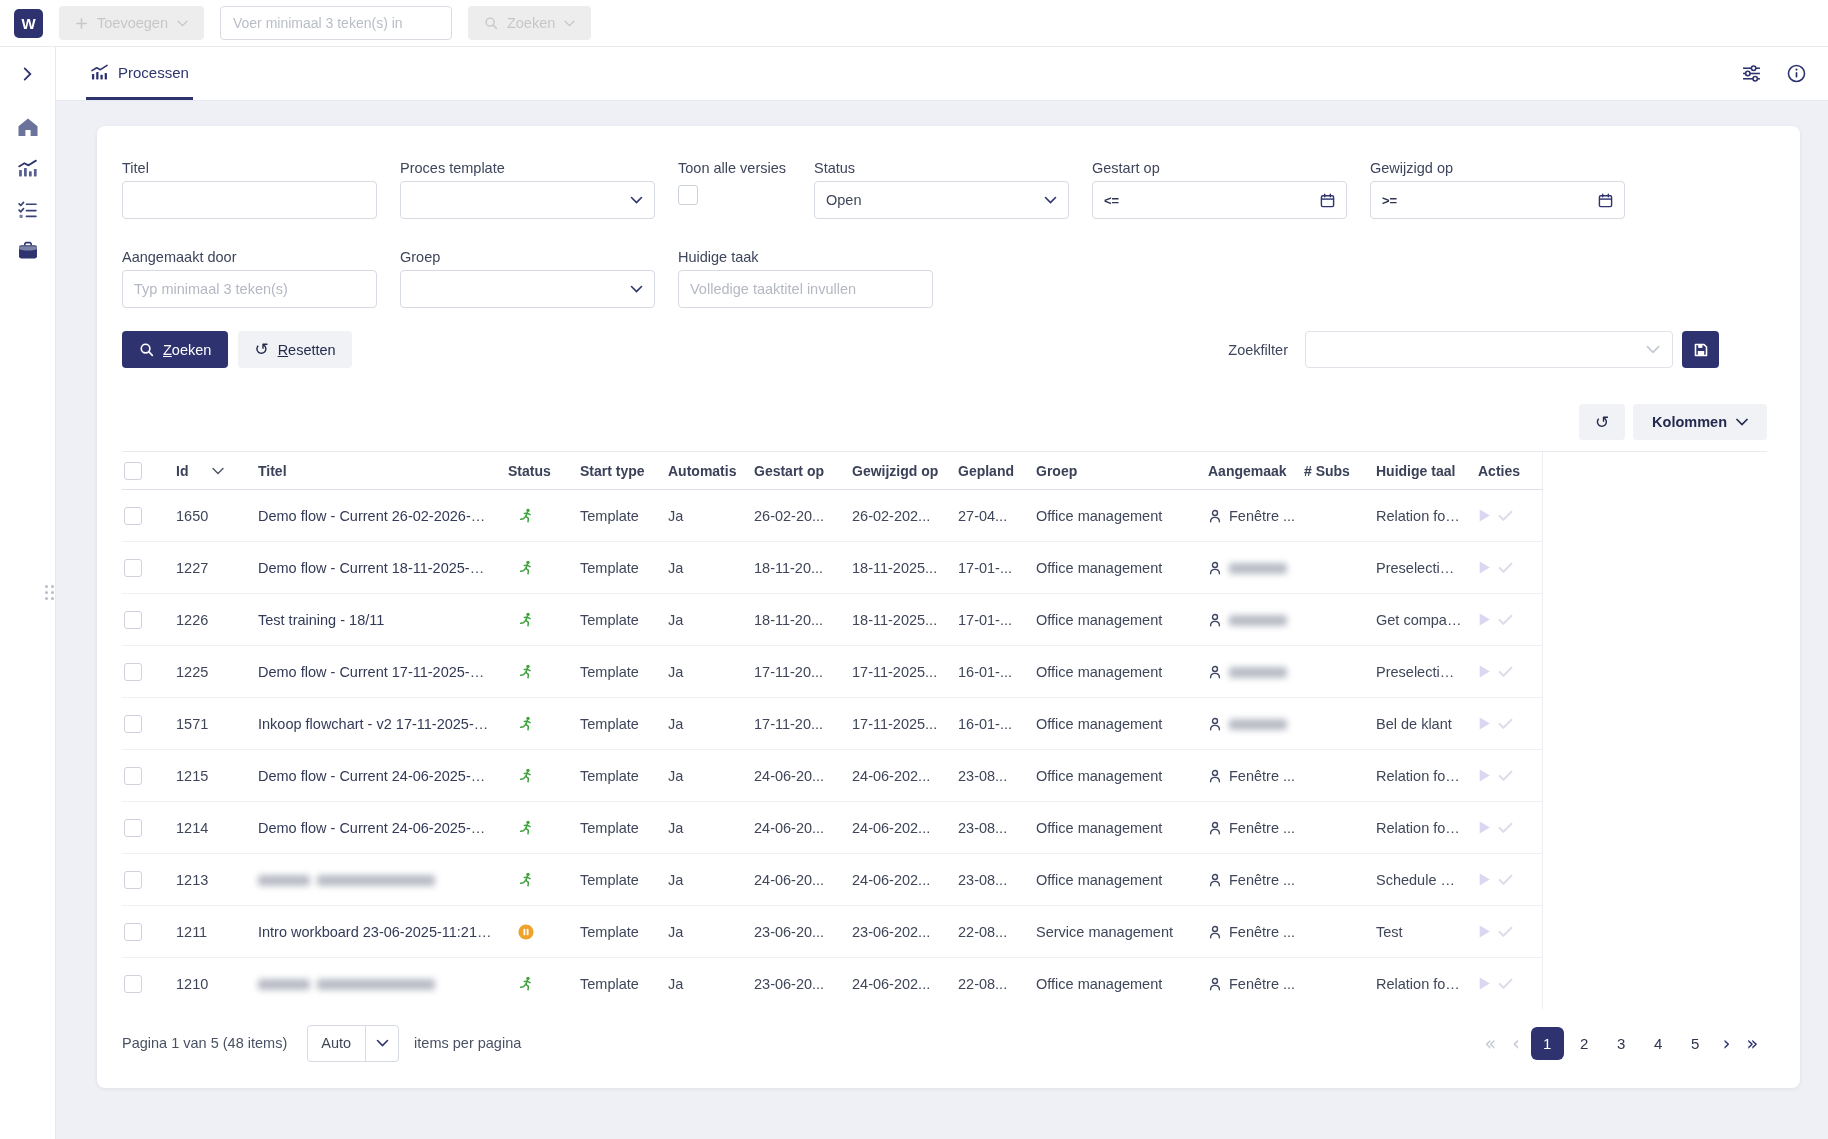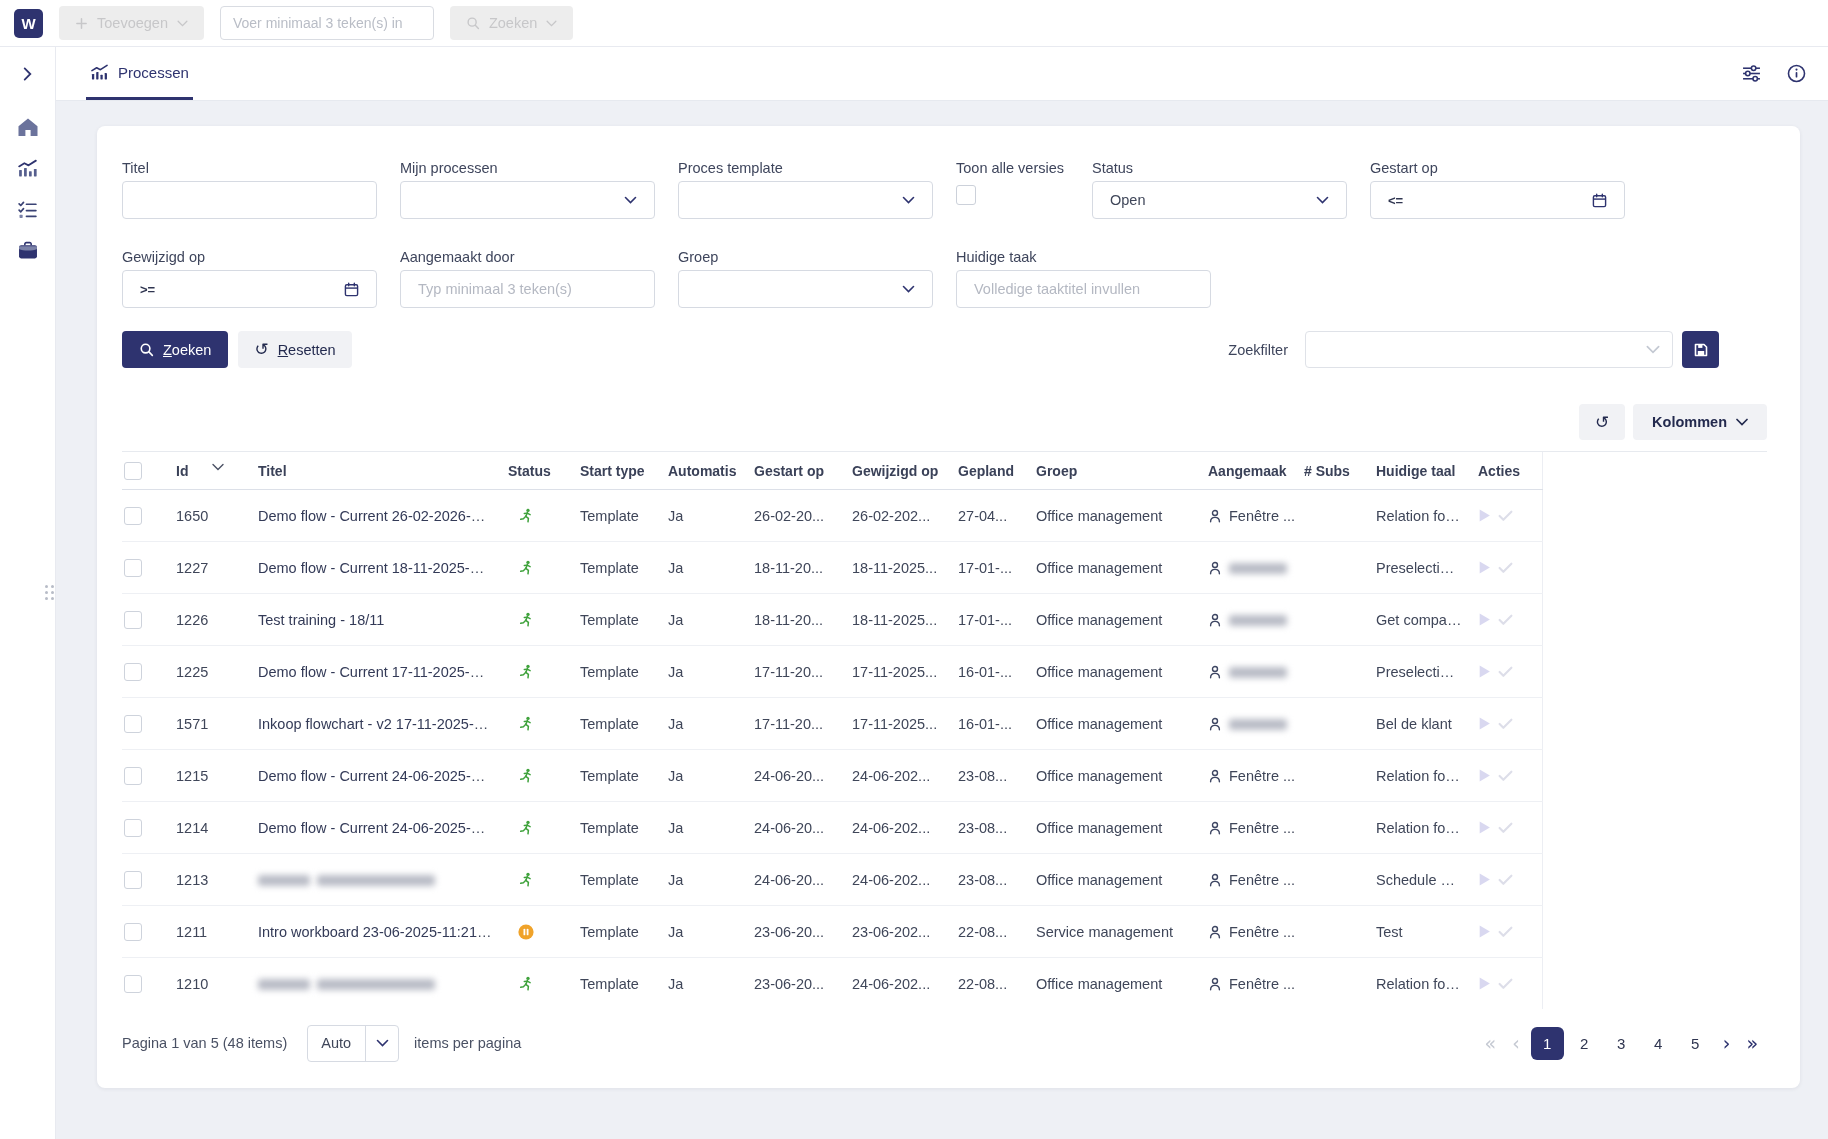--- a/index.html
+++ b/index.html
@@ -23,21 +23,21 @@
   button{font-family:inherit;cursor:pointer;}
   input{font-family:inherit;}
 
   
   .topbar{height:47px;background:#fff;border-bottom:1px solid #e8eaf0;
     display:flex;align-items:center;padding-left:14px;gap:16px;}
   .logo{width:29px;height:29px;background:var(--navy);color:#fff;border-radius:5px;
     display:flex;align-items:center;justify-content:center;font-weight:bold;font-size:15px;}
   .tb-btn{height:34px;display:inline-flex;align-items:center;gap:9px;background:#ededed;
     color:#c7c7c9;border:none;border-radius:4px;padding:12px 16px;font-size:14.5px;}
-  .tb-input{height:34px;width:214px;border:1px solid #d9dce2;border-radius:4px;
+  .tb-input{height:34px;width:232px;border:1px solid #d9dce2;border-radius:4px;
     padding:0 12px;font-size:14px;color:var(--text);outline:none;}
   .tb-input::placeholder{color:#b9bdc6;}
 
   
   .app{display:flex;height:1092px;}
   .sidebar{width:56px;background:#fff;border-right:1px solid #e8eaf0;flex-shrink:0;
     display:flex;flex-direction:column;align-items:center;}
   .sb-collapse{height:54px;width:100%;display:flex;align-items:center;justify-content:center;
     color:var(--navy);background:none;border:none;}
   .sb-icons{display:flex;flex-direction:column;gap:22px;margin-top:16px;color:#565f8e;}
@@ -57,21 +57,21 @@
   .content{flex:1;padding:25px 28px 0 41px;overflow:hidden;}
   .card{background:#fff;border-radius:8px;box-shadow:0 1px 4px rgba(25,30,60,.07);
     height:962px;padding:34px 33px 0 25px;}
 
   
   .filter-grid{display:flex;flex-wrap:wrap;gap:30px 23px;}
   .f-field{width:255px;}
   .f-field.small{width:113px;}
   .f-label{display:block;font-size:14.5px;color:var(--label);margin-bottom:5px;}
   .control{height:38px;border:1px solid var(--border);border-radius:4px;background:#fff;
-    display:flex;align-items:center;padding:0 17px;font-size:14.5px;color:var(--text);width:100%;}
+    display:flex;align-items:center;padding:0 11px;font-size:14.5px;color:var(--text);width:100%;}
   .control input{border:none;outline:none;width:100%;font-size:14.5px;color:var(--text);padding:0;min-width:0;}
   .control input::placeholder{color:#b4b8c2;}
   .chev{margin-left:auto;color:var(--navy);flex-shrink:0;}
   .chev.light{color:#c3c8d2;}
   .op{color:#2f3550;font-weight:bold;font-size:13px;margin-right:9px;flex-shrink:0;}
   .cal{margin-left:auto;color:var(--navy);flex-shrink:0;}
   .cbx{width:20px;height:20px;border:1px solid #ccd1da;border-radius:3px;background:#fff;
     margin-top:9px;display:block;}
 
   
@@ -94,21 +94,21 @@
   .btn-ghost{height:36px;background:#f1f2f5;border:none;border-radius:4px;color:#232a4e;
     font-weight:bold;font-size:14.5px;display:inline-flex;align-items:center;gap:9px;padding:0 19px;}
   .btn-ghost.icon-only{width:46px;justify-content:center;padding:0;font-size:17px;font-weight:normal;}
 
   
   .table-wrap{border-top:1px solid #e7eaef;}
   table{border-collapse:collapse;table-layout:fixed;width:1420px;border-right:1px solid #eceef3;}
   thead th{font-size:14px;font-weight:bold;color:#3a4158;text-align:left;
     padding:10px 8px 9px;border-bottom:1px solid #dce0e8;white-space:nowrap;overflow:hidden;}
   thead th.th-id{cursor:pointer;}
-  .th-id-inner{display:flex;align-items:flex-start;gap:24px;}
+  .th-id-inner{display:flex;align-items:center;gap:24px;}
   tbody td{height:51px;padding:0 8px;font-size:14.5px;color:var(--text);
     border-top:1px solid #eef0f4;white-space:nowrap;overflow:hidden;text-overflow:ellipsis;}
   tbody tr:first-child td{border-top:none;}
   .check-cell{padding-left:2px;}
   .checkbox{width:18px;height:18px;border:1px solid #ced3dc;border-radius:3px;background:#fff;display:block;}
   .c-titel span.titel-text{color:#333a57;}
   .status-slot{display:flex;align-items:center;padding-left:10px;}
   .aang-cell{display:flex;align-items:center;gap:7px;height:51px;}
   .aang-cell .p-icon{color:#3e4663;flex-shrink:0;}
   .acties-cell{display:flex;align-items:center;gap:7px;height:51px;}
@@ -256,31 +256,20 @@
       <div class="card">
 
         <div class="filter-grid">
           <div class="f-field">
             <span class="f-label">Titel</span>
             <div class="control">
                 <input style="">
               </div>
           </div>
           <div class="f-field">
-            <span class="f-label">Mijn processen</span>
-            <div class="control">
-              <span></span>
-              <span class="chev">
-                  <svg width="13" height="8" viewBox="0 0 12 8">
-                    <path d="M1 1.5 L6 6.5 L11 1.5" fill="none" stroke="currentColor" stroke-width="1.6" stroke-linecap="round"></path>
-                  </svg>
-                </span>
-            </div>
-          </div>
-          <div class="f-field">
             <span class="f-label">Proces template</span>
             <div class="control">
               <span></span>
               <span class="chev">
                   <svg width="13" height="8" viewBox="0 0 12 8">
                     <path d="M1 1.5 L6 6.5 L11 1.5" fill="none" stroke="currentColor" stroke-width="1.6" stroke-linecap="round"></path>
                   </svg>
                 </span>
             </div>
           </div>

